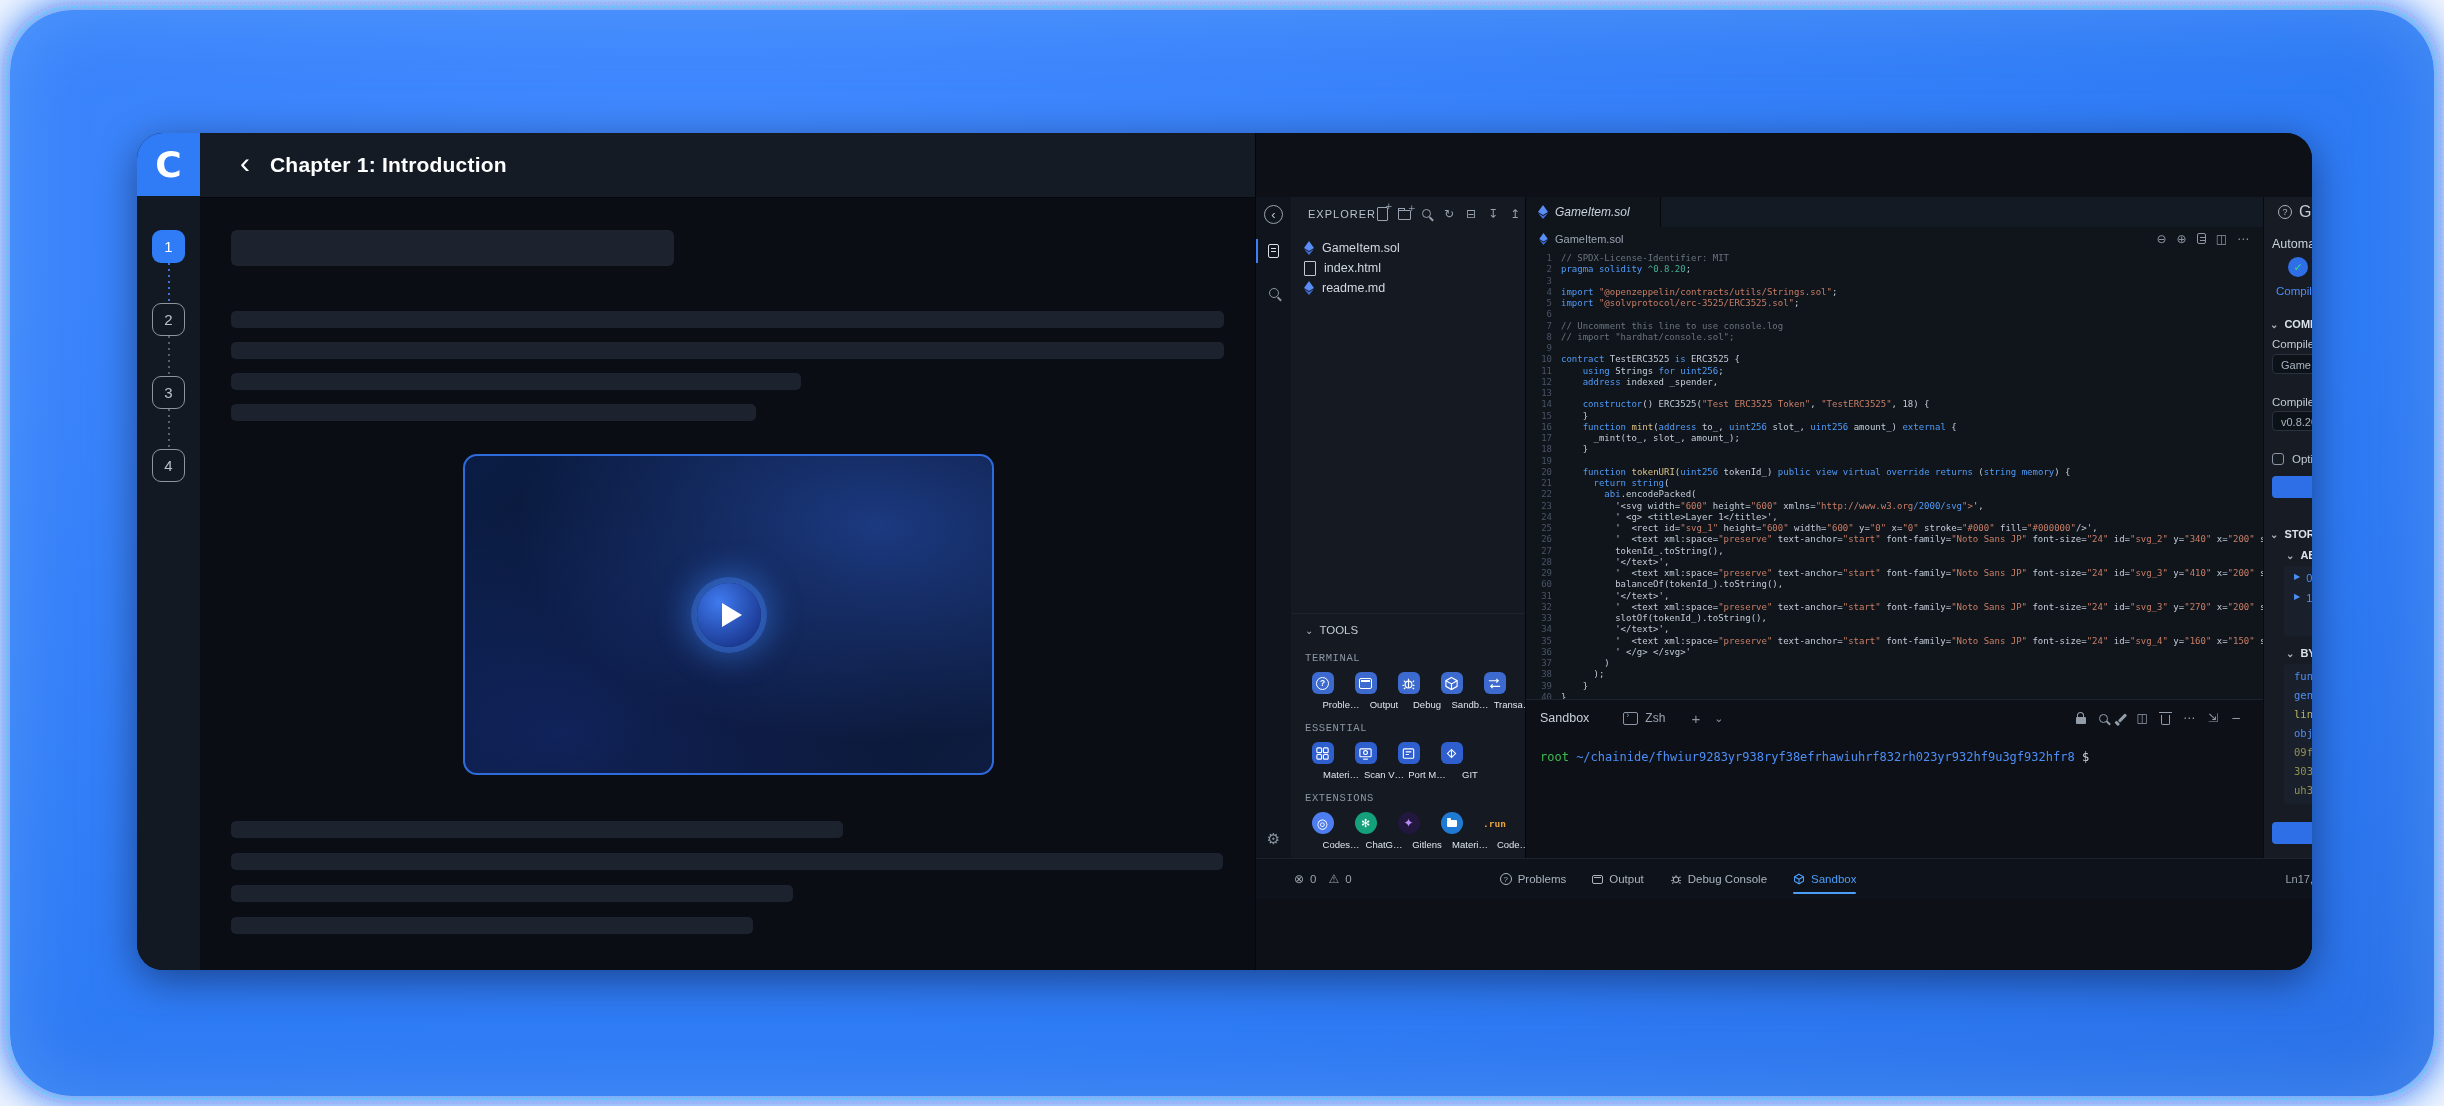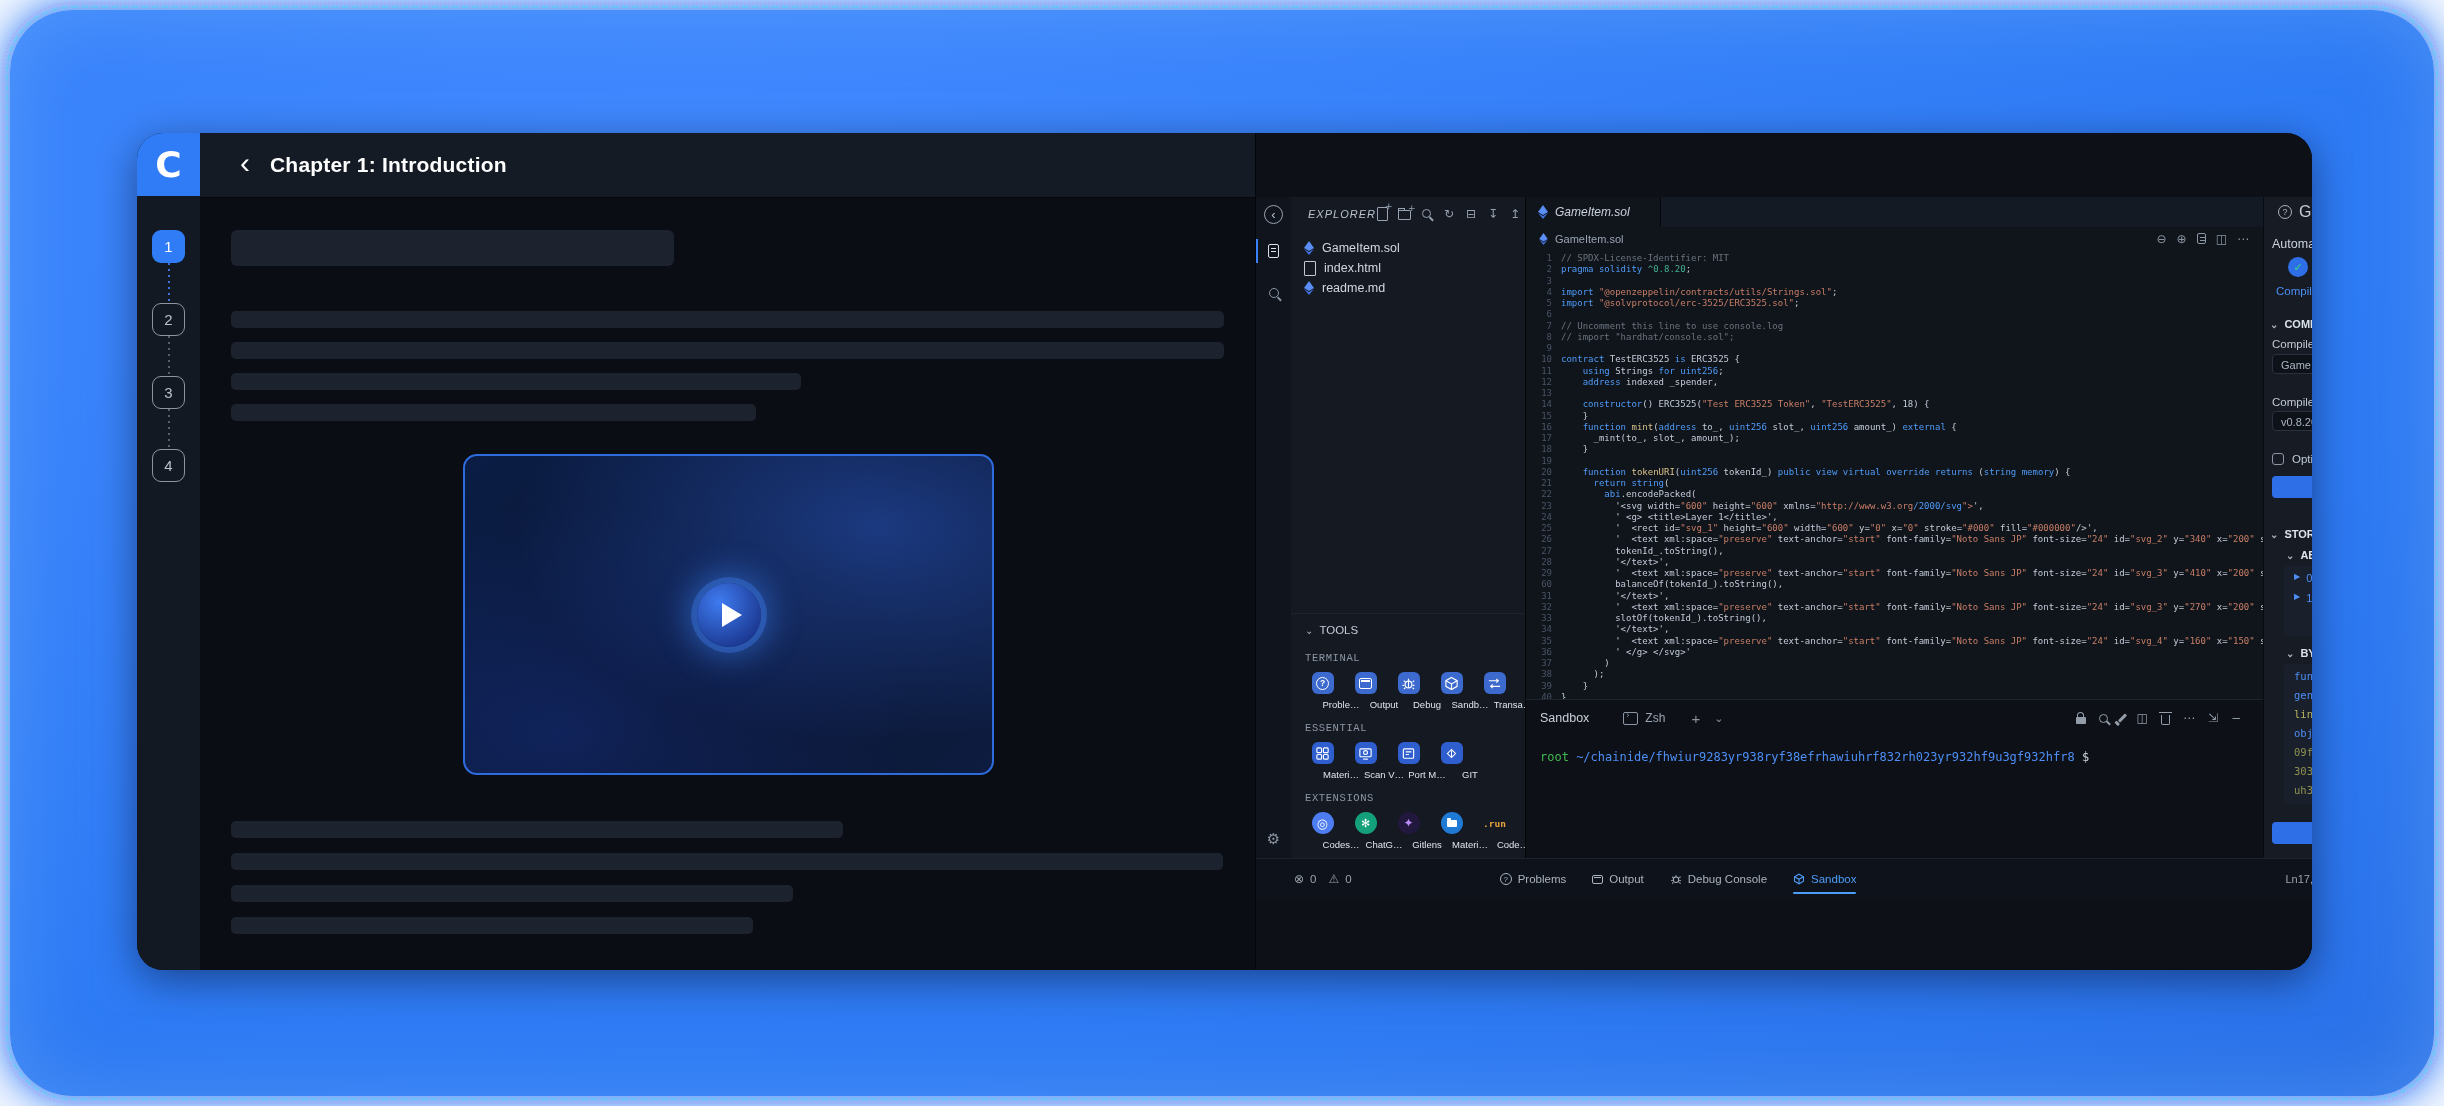--- a/index.html
+++ b/index.html
@@ -59,21 +59,21 @@
   .strip-item.active::before{content:"";position:absolute;left:0;top:3px;bottom:3px;width:2px;background:#3b82f6;}
   .ic-doc{width:11px;height:14px;border:1.3px solid currentColor;border-radius:2px;position:relative;box-sizing:border-box;}
   .ic-doc::after{content:"";position:absolute;left:2px;top:3px;width:5px;height:1.2px;background:currentColor;box-shadow:0 3px 0 currentColor;}
   .mag{position:relative;width:10px;height:10px;border:1.5px solid currentColor;border-radius:50%;box-sizing:border-box;}
   .mag::after{content:"";position:absolute;width:5px;height:1.5px;background:currentColor;transform:rotate(45deg);right:-4px;bottom:-2px;}
   .gear{margin-top:auto;margin-bottom:10px;color:#8a94a2;font-size:15px;cursor:pointer;font-family:"DejaVu Sans",sans-serif;}
   
   .explorer{width:235px;}
   .explorer .colbody{background:#141922;border-right:1px solid #04060a;}
   .exp-head{height:33px;display:flex;align-items:center;flex:none;}
-  .exp-title{margin-left:17px;font-size:11px;letter-spacing:1px;color:#b9c2cc;font-style:italic;}
+  .exp-title{margin-left:17px;font-size:11px;letter-spacing:1px;color:#b9c2cc;}
   .exp-actions{margin-left:auto;margin-right:12px;display:flex;gap:8px;align-items:center;color:#98a2b0;}
   .xa{width:14px;height:15px;display:flex;align-items:center;justify-content:center;font-size:12px;cursor:pointer;font-family:"DejaVu Sans",sans-serif;}
   .ic-newdoc{width:9px;height:12px;border:1.2px solid currentColor;border-radius:1px;position:relative;}
   .ic-newdoc::after{content:"+";position:absolute;right:-5px;top:-7px;font-size:9px;}
   .ic-newfolder{width:11px;height:8px;border:1.2px solid currentColor;border-radius:1px;position:relative;margin-top:3px;}
   .ic-newfolder::before{content:"";position:absolute;top:-3.4px;left:-1.2px;width:5px;height:2px;border:1.2px solid currentColor;border-bottom:none;}
   .ic-newfolder::after{content:"+";position:absolute;right:-5px;top:-8px;font-size:9px;}
   .files{margin-top:8px;}
   .file-row{height:20px;display:flex;align-items:center;gap:8px;padding-left:13px;cursor:pointer;}
   .file-name{font-size:12.5px;color:#d2d8e0;}

